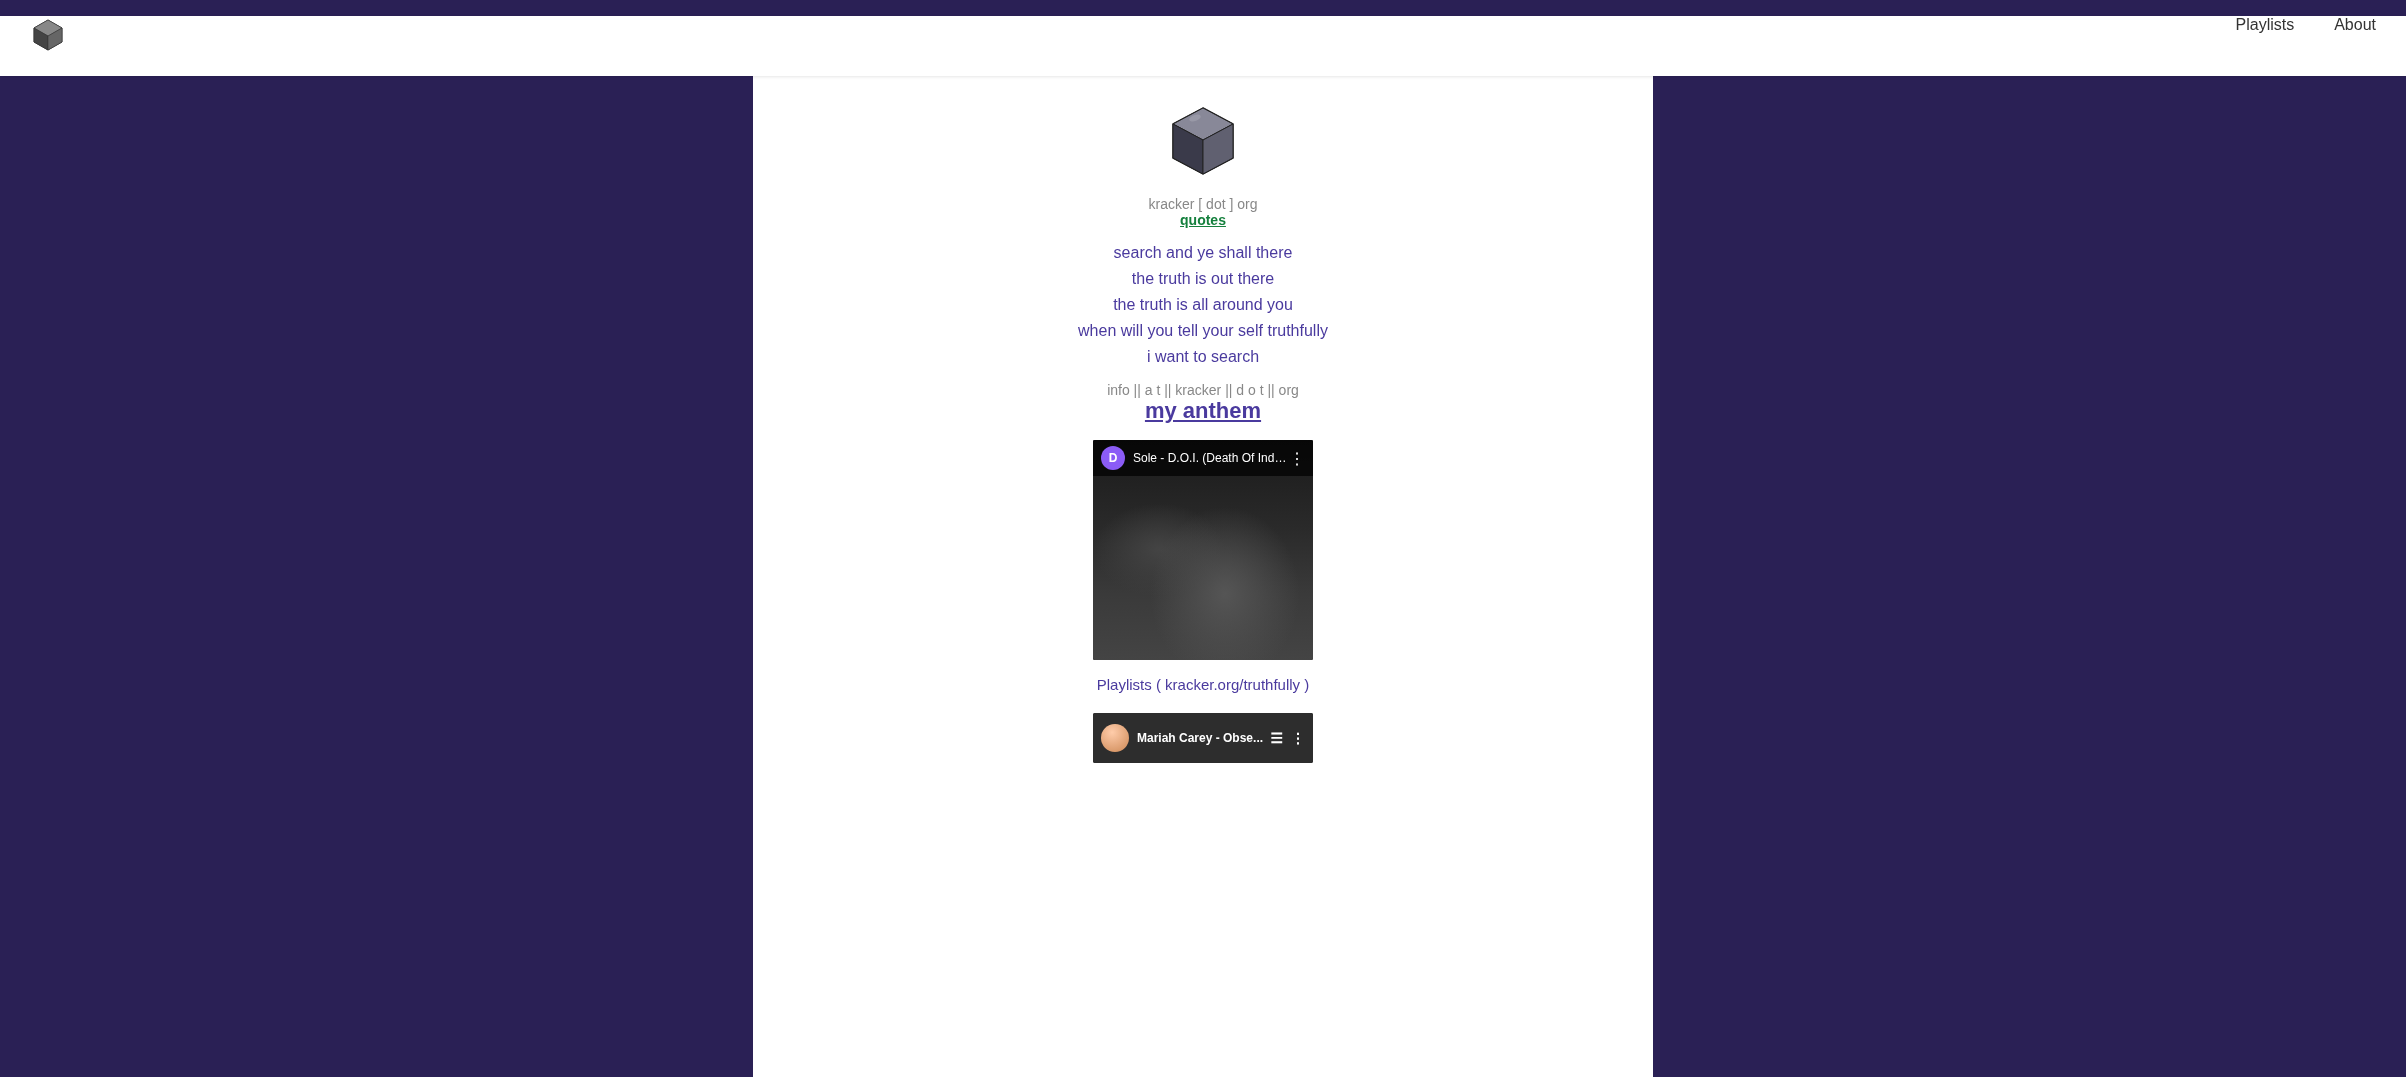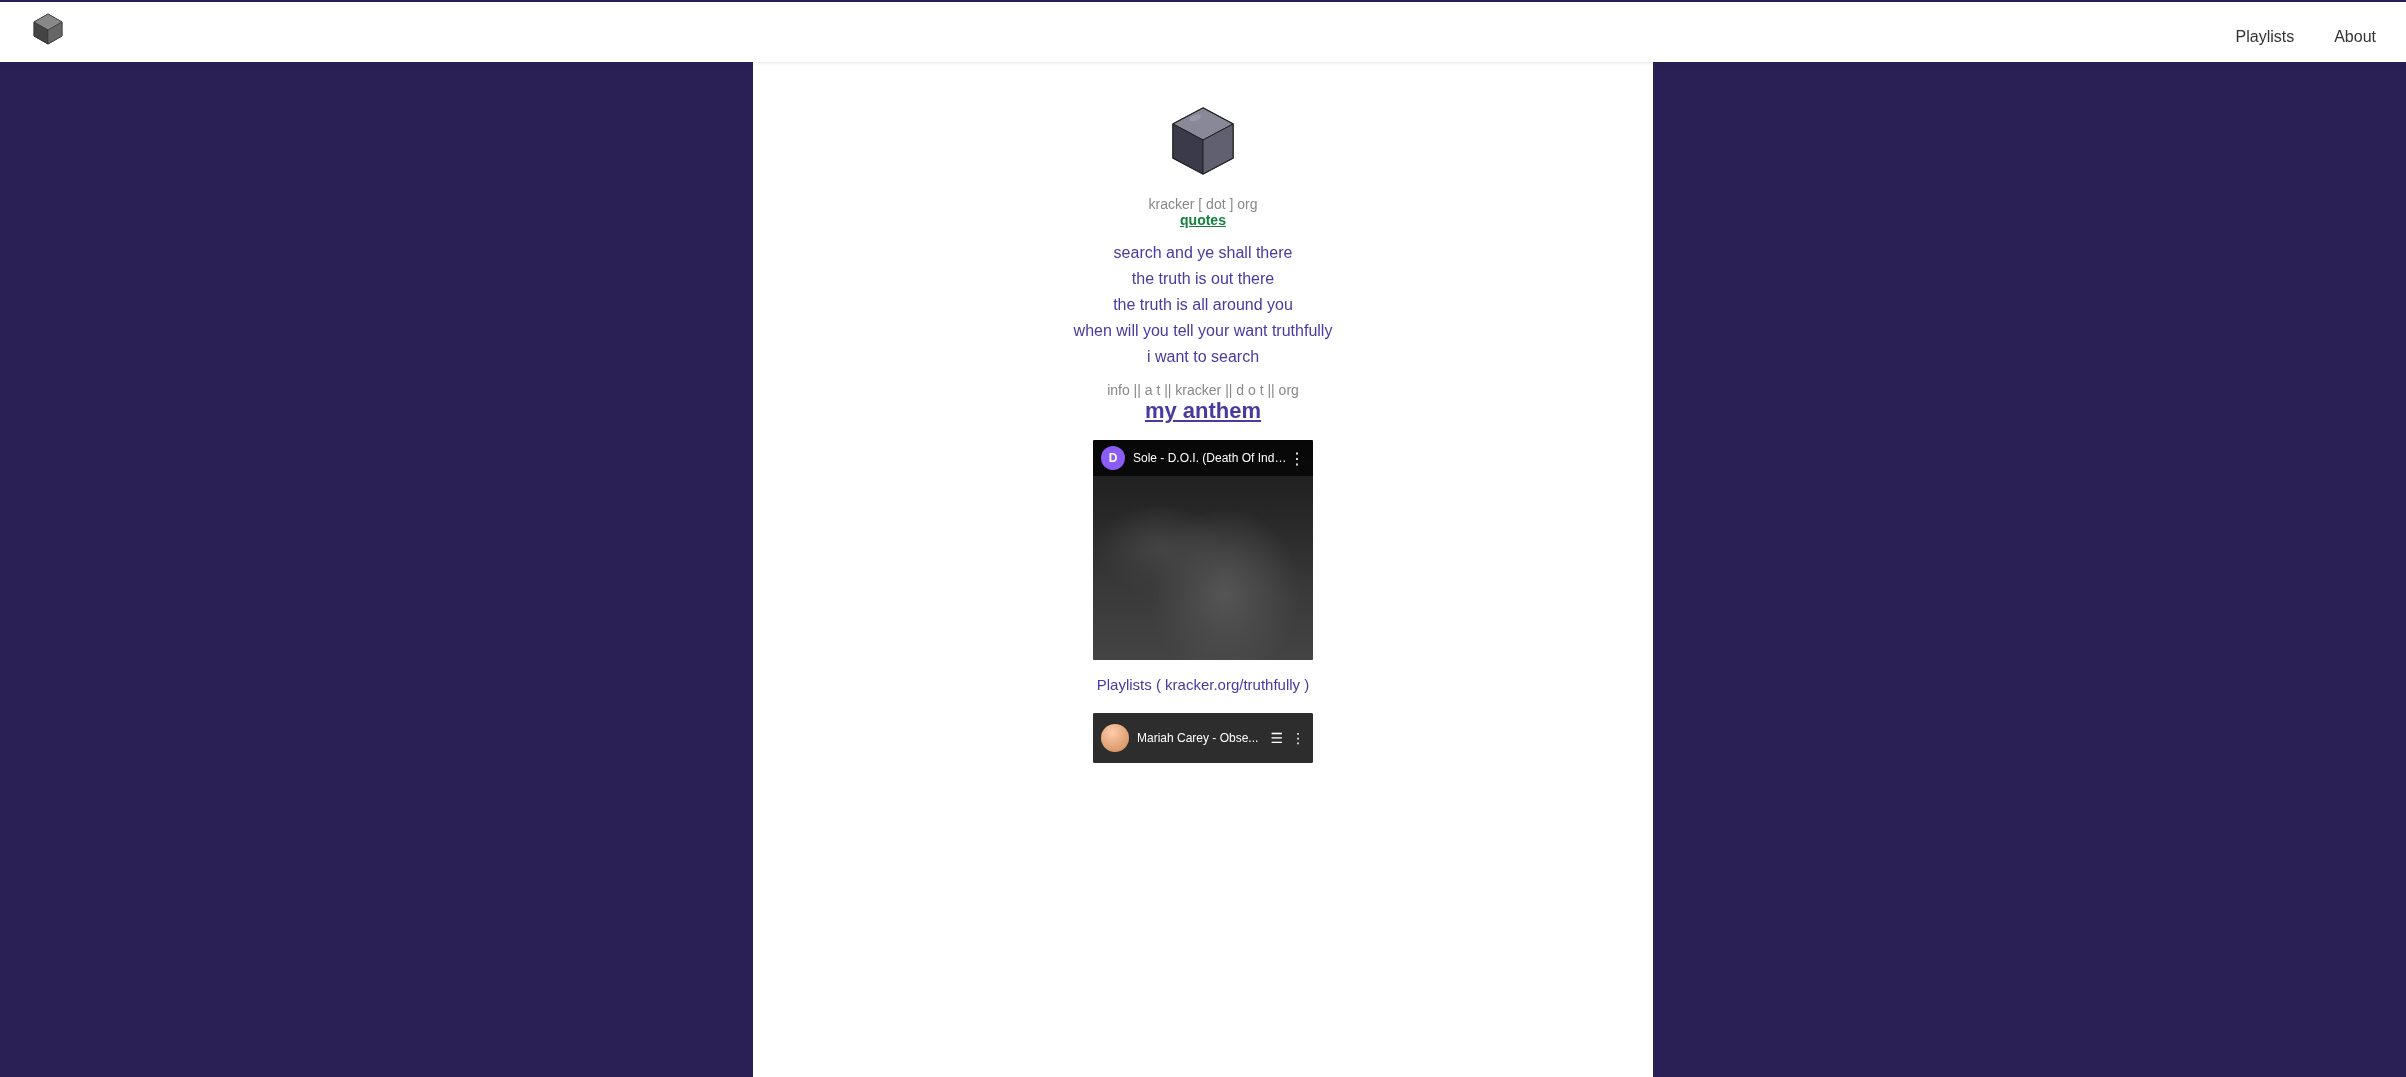--- a/index.html
+++ b/index.html
@@ -13,25 +13,25 @@
       font-family: Arial, sans-serif;
       min-height: 100vh;
     }
 
     
     .navbar {
       background-color: #ffffff;
       width: 100%;
       height: 60px;
       display: flex;
-      align-items: flex-end;
+      align-items: flex-start;
       justify-content: space-between;
-      padding: 16px 30px;
+      padding: 0 30px;
       position: fixed;
-      top: 2px;
+      top: 16px;
       left: 0;
       z-index: 100;
       box-shadow: 0 1px 3px rgba(0,0,0,0.1);
     }
 
     .navbar-logo {
       display: flex;
       align-items: center;
     }
 
@@ -237,20 +237,21 @@
       border-radius: 2px;
     }
 
     .yt-header2 {
       background-color: rgba(50,50,50,0.9);
       display: flex;
       align-items: center;
       padding: 6px 8px;
       width: 100%;
       height: 100%;
+      font-weight: bold;
     }
 
     .yt-avatar2 {
       width: 28px;
       height: 28px;
       border-radius: 50%;
       background-color: #cc3333;
       display: flex;
       align-items: center;
       justify-content: center;
@@ -322,21 +323,21 @@
       </svg>
     </div>
 
     <span class="site-subtitle">kracker [ dot ] org</span>
 
     <a class="quotes-link" href="#">quotes</a>
 
     <p class="quote-line">search and ye shall there</p>
     <p class="quote-line">the truth is out there</p>
     <p class="quote-line">the truth is all around you</p>
-    <p class="quote-line">when will you tell your want truthfully</p>
+    <p class="quote-line">when will you tell your self truthfully</p>
     <p class="quote-line">i want to search</p>
 
     <p class="email-line">info || a t || kracker || d o t || org</p>
 
     <a class="anthem-link" href="#">my anthem</a>
 
     <div class="youtube-container">
       <div class="yt-header">
         <div class="yt-avatar">D</div>
         <span class="yt-title">Sole - D.O.I. (Death Of Indu...</span>

